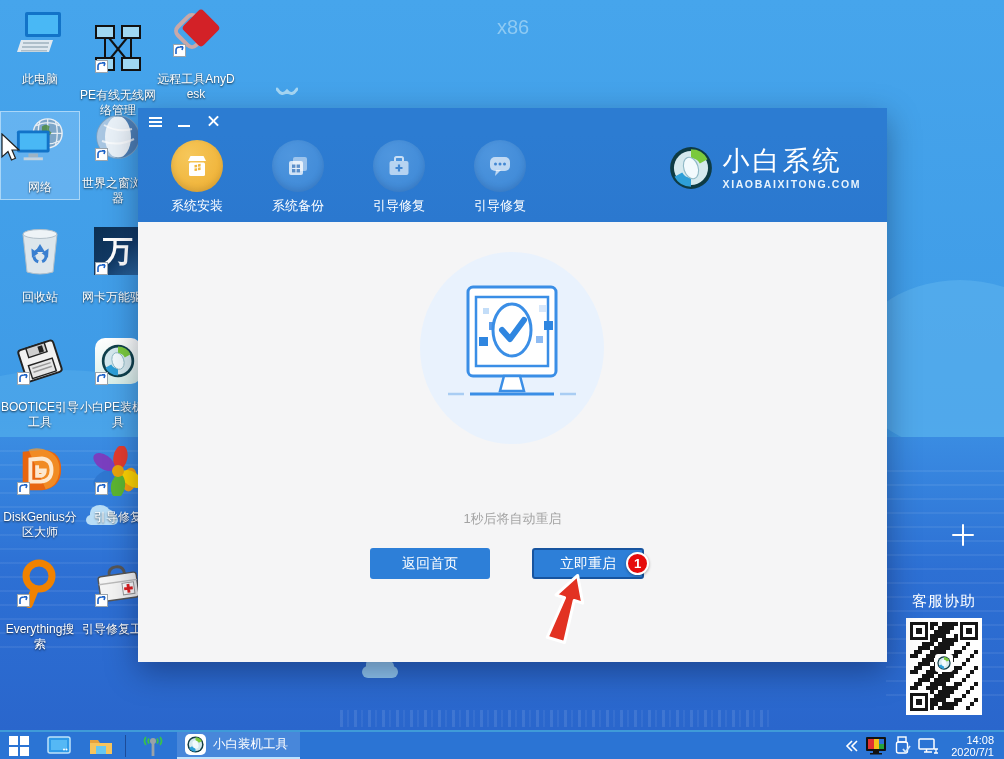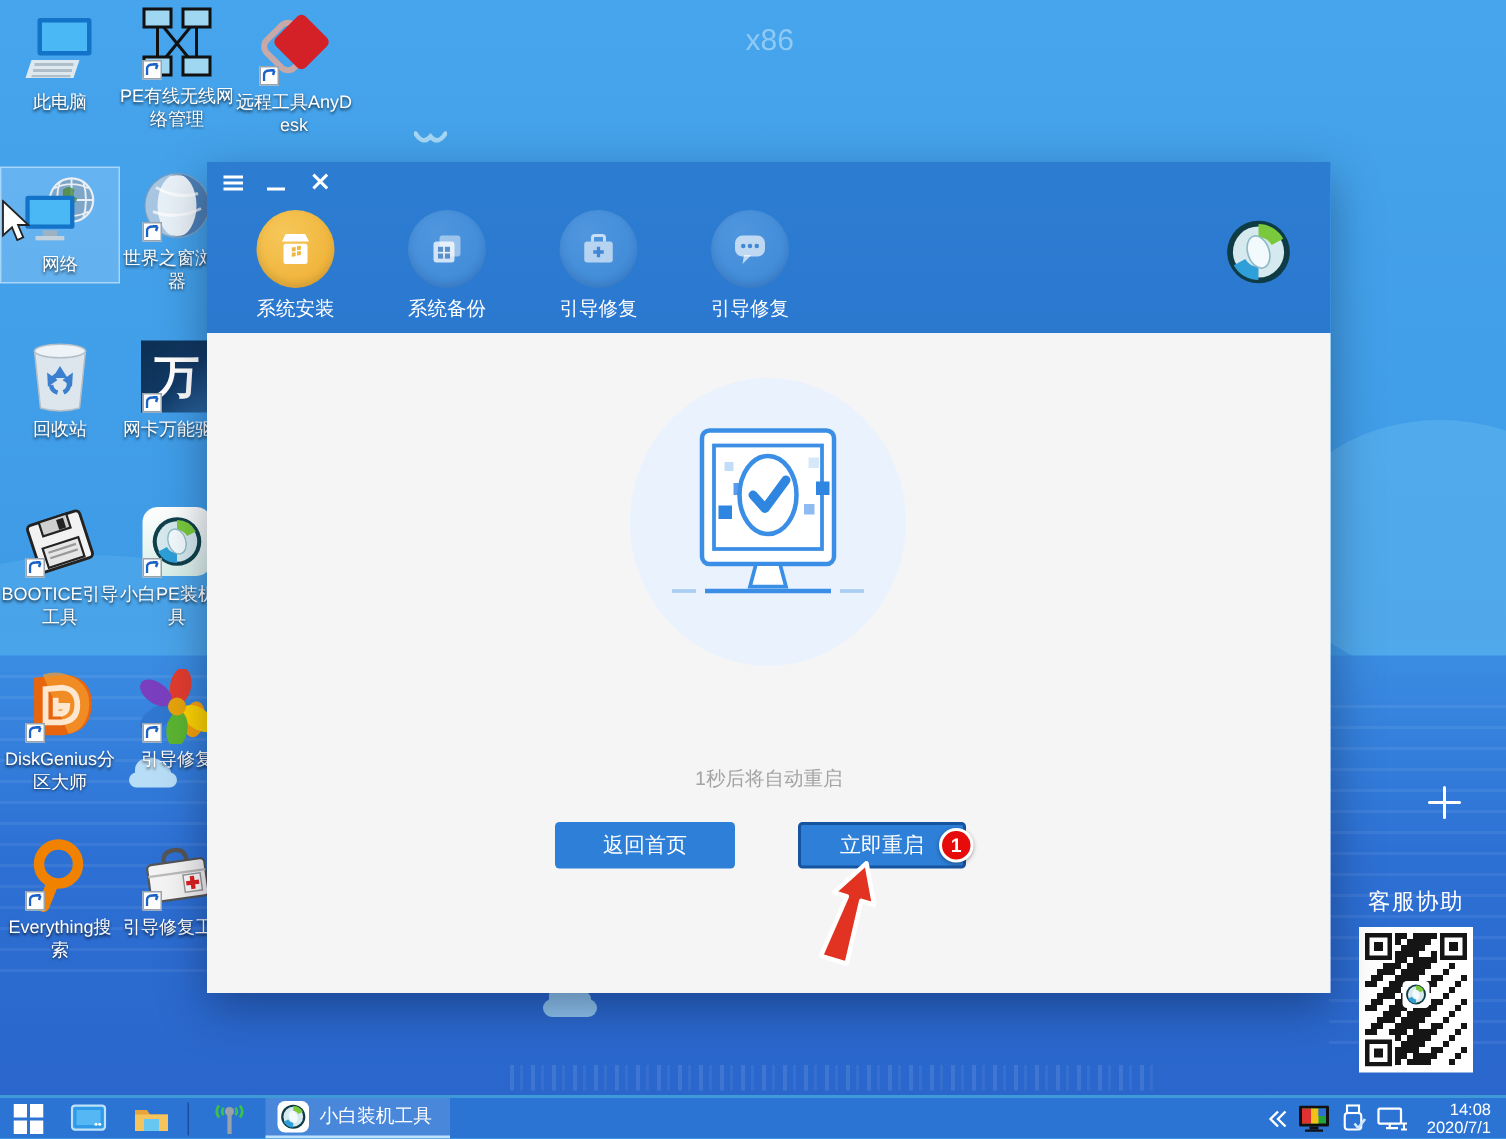--- a/index.html
+++ b/index.html
@@ -16,21 +16,21 @@
   .skyline{position:absolute;left:340px;top:710px;width:430px;height:17px;opacity:.28;background:repeating-linear-gradient(90deg,rgba(255,255,255,.35) 0 3px,transparent 3px 7px,rgba(255,255,255,.2) 7px 9px,transparent 9px 14px);}
   .sparkle{position:absolute;left:952px;top:524px;width:22px;height:22px;}
   .sparkle::before,.sparkle::after{content:"";position:absolute;background:#fff;border-radius:2px;}
   .sparkle::before{left:10px;top:0;width:2px;height:22px;}
   .sparkle::after{left:0;top:10px;width:22px;height:2px;}
   .watermark{position:absolute;left:497px;top:16px;color:#8ecaf3;font-size:20px;}
   .bird{position:absolute;left:276px;top:87px;}
   
   .dicon{position:absolute;width:78px;display:flex;flex-direction:column;align-items:center;cursor:default;}
   .dicon .ic{width:50px;height:50px;position:relative;display:flex;align-items:center;justify-content:center;}
-  .dicon .lbl{margin-top:3px;color:#fff;font-size:12px;line-height:15px;text-align:center;text-shadow:0 1px 2px rgba(0,0,0,.75);word-break:break-all;max-width:78px;}
+  .dicon .lbl{margin-top:14px;color:#fff;font-size:12px;line-height:15px;text-align:center;text-shadow:0 1px 2px rgba(0,0,0,.75);word-break:break-all;max-width:78px;}
   .dicon.selected{background:rgba(180,220,255,.30);outline:1px solid rgba(225,243,255,.65);}
   .sc-arrow{position:absolute;left:2px;bottom:1px;width:13px;height:13px;background:#fff;border:1px solid #9aa4ad;box-sizing:border-box;display:flex;align-items:center;justify-content:center;}
   
   #appwin{position:absolute;left:138px;top:108px;width:749px;height:554px;box-shadow:0 10px 30px rgba(0,0,30,.35);z-index:20;}
   .titlebar{height:26px;background:#2c7cd2;display:flex;align-items:center;padding:0 10px;color:#fff;}
   .titlebar .t{font-size:12.5px;flex:1;white-space:nowrap;overflow:hidden;}
   .winctl{display:flex;align-items:center;gap:14px;margin-right:2px;}
   .ctl{width:15px;height:13px;position:relative;cursor:pointer;}
   .ctl-menu::before{content:"";position:absolute;left:1px;top:2px;width:13px;height:2px;background:#fff;box-shadow:0 4px 0 #fff,0 8px 0 #fff;}
   .ctl-min::before{content:"";position:absolute;left:1px;bottom:1px;width:12px;height:2px;background:#fff;}
@@ -101,21 +101,21 @@
     <g fill="#aebfca">
           <rect x="8" y="34" width="26" height="2"></rect>
           <rect x="7" y="38" width="26" height="2"></rect>
           <rect x="6" y="42" width="26" height="1.5"></rect>
         </g>
   </svg>
     </div>
   <span class="lbl">此电脑</span>
 </div>
 
-<div class="dicon" style="left:79px;top:4px;">
+<div class="dicon" style="left:79px;top:24px;">
   <div class="ic">
       <svg width="50" height="50" viewBox="0 0 50 50">
     <g stroke="#111" stroke-width="2">
           <line x1="12" y1="9" x2="38" y2="41"></line>
           <line x1="38" y1="9" x2="12" y2="41"></line>
           <line x1="12" y1="9" x2="12" y2="41"></line>
           <line x1="38" y1="9" x2="38" y2="41"></line>
         </g>
     <g fill="#9fd7f2" stroke="#111" stroke-width="2">
           <rect x="3" y="2" width="18" height="12"></rect>
@@ -391,20 +391,24 @@
     </div>
 
     <div class="brand">
       <svg width="44" height="44" viewBox="0 0 40 40">
           <circle cx="20" cy="20" r="19" fill="#0e3b44"></circle>
           <circle cx="20" cy="20" r="15.5" fill="#d5e9ee"></circle>
           <path d="M20,3 a17,17 0 0 1 15,9 l-7,3.8 a9.5,9.5 0 0 0 -8,-4.8 z" fill="#7ac93d"></path>
           <path d="M20,37 a17,17 0 0 1 -15,-9 l7,-3.8 a9.5,9.5 0 0 0 8,4.8 z" fill="#2e9fd8"></path>
           <ellipse cx="20" cy="20" rx="6.5" ry="10" fill="#f2fafd" stroke="#8fb9c6" transform="rotate(-18 20 20)"></ellipse>
         </svg>
+      <div class="brand-txt">
+        <span class="brand-name">小白系统</span>
+        <span class="brand-site">XIAOBAIXITONG.COM</span>
+      </div>
     </div>
   </div>
 
   <div class="content">
     <svg class="abs" style="left:274px;top:28px;" width="200" height="200" viewBox="0 0 200 200">
       <ellipse cx="100" cy="98" rx="92" ry="96" fill="#e9f2fd"></ellipse>
       <rect x="56" y="37" width="88" height="89" rx="5" fill="#fff" stroke="#3a8ee6" stroke-width="3"></rect>
       <rect x="64" y="47" width="72" height="69" fill="#fff" stroke="#3a8ee6" stroke-width="2.5"></rect>
       <g>
         <rect x="71" y="58" width="6" height="6" fill="#c3ddf8"></rect>

